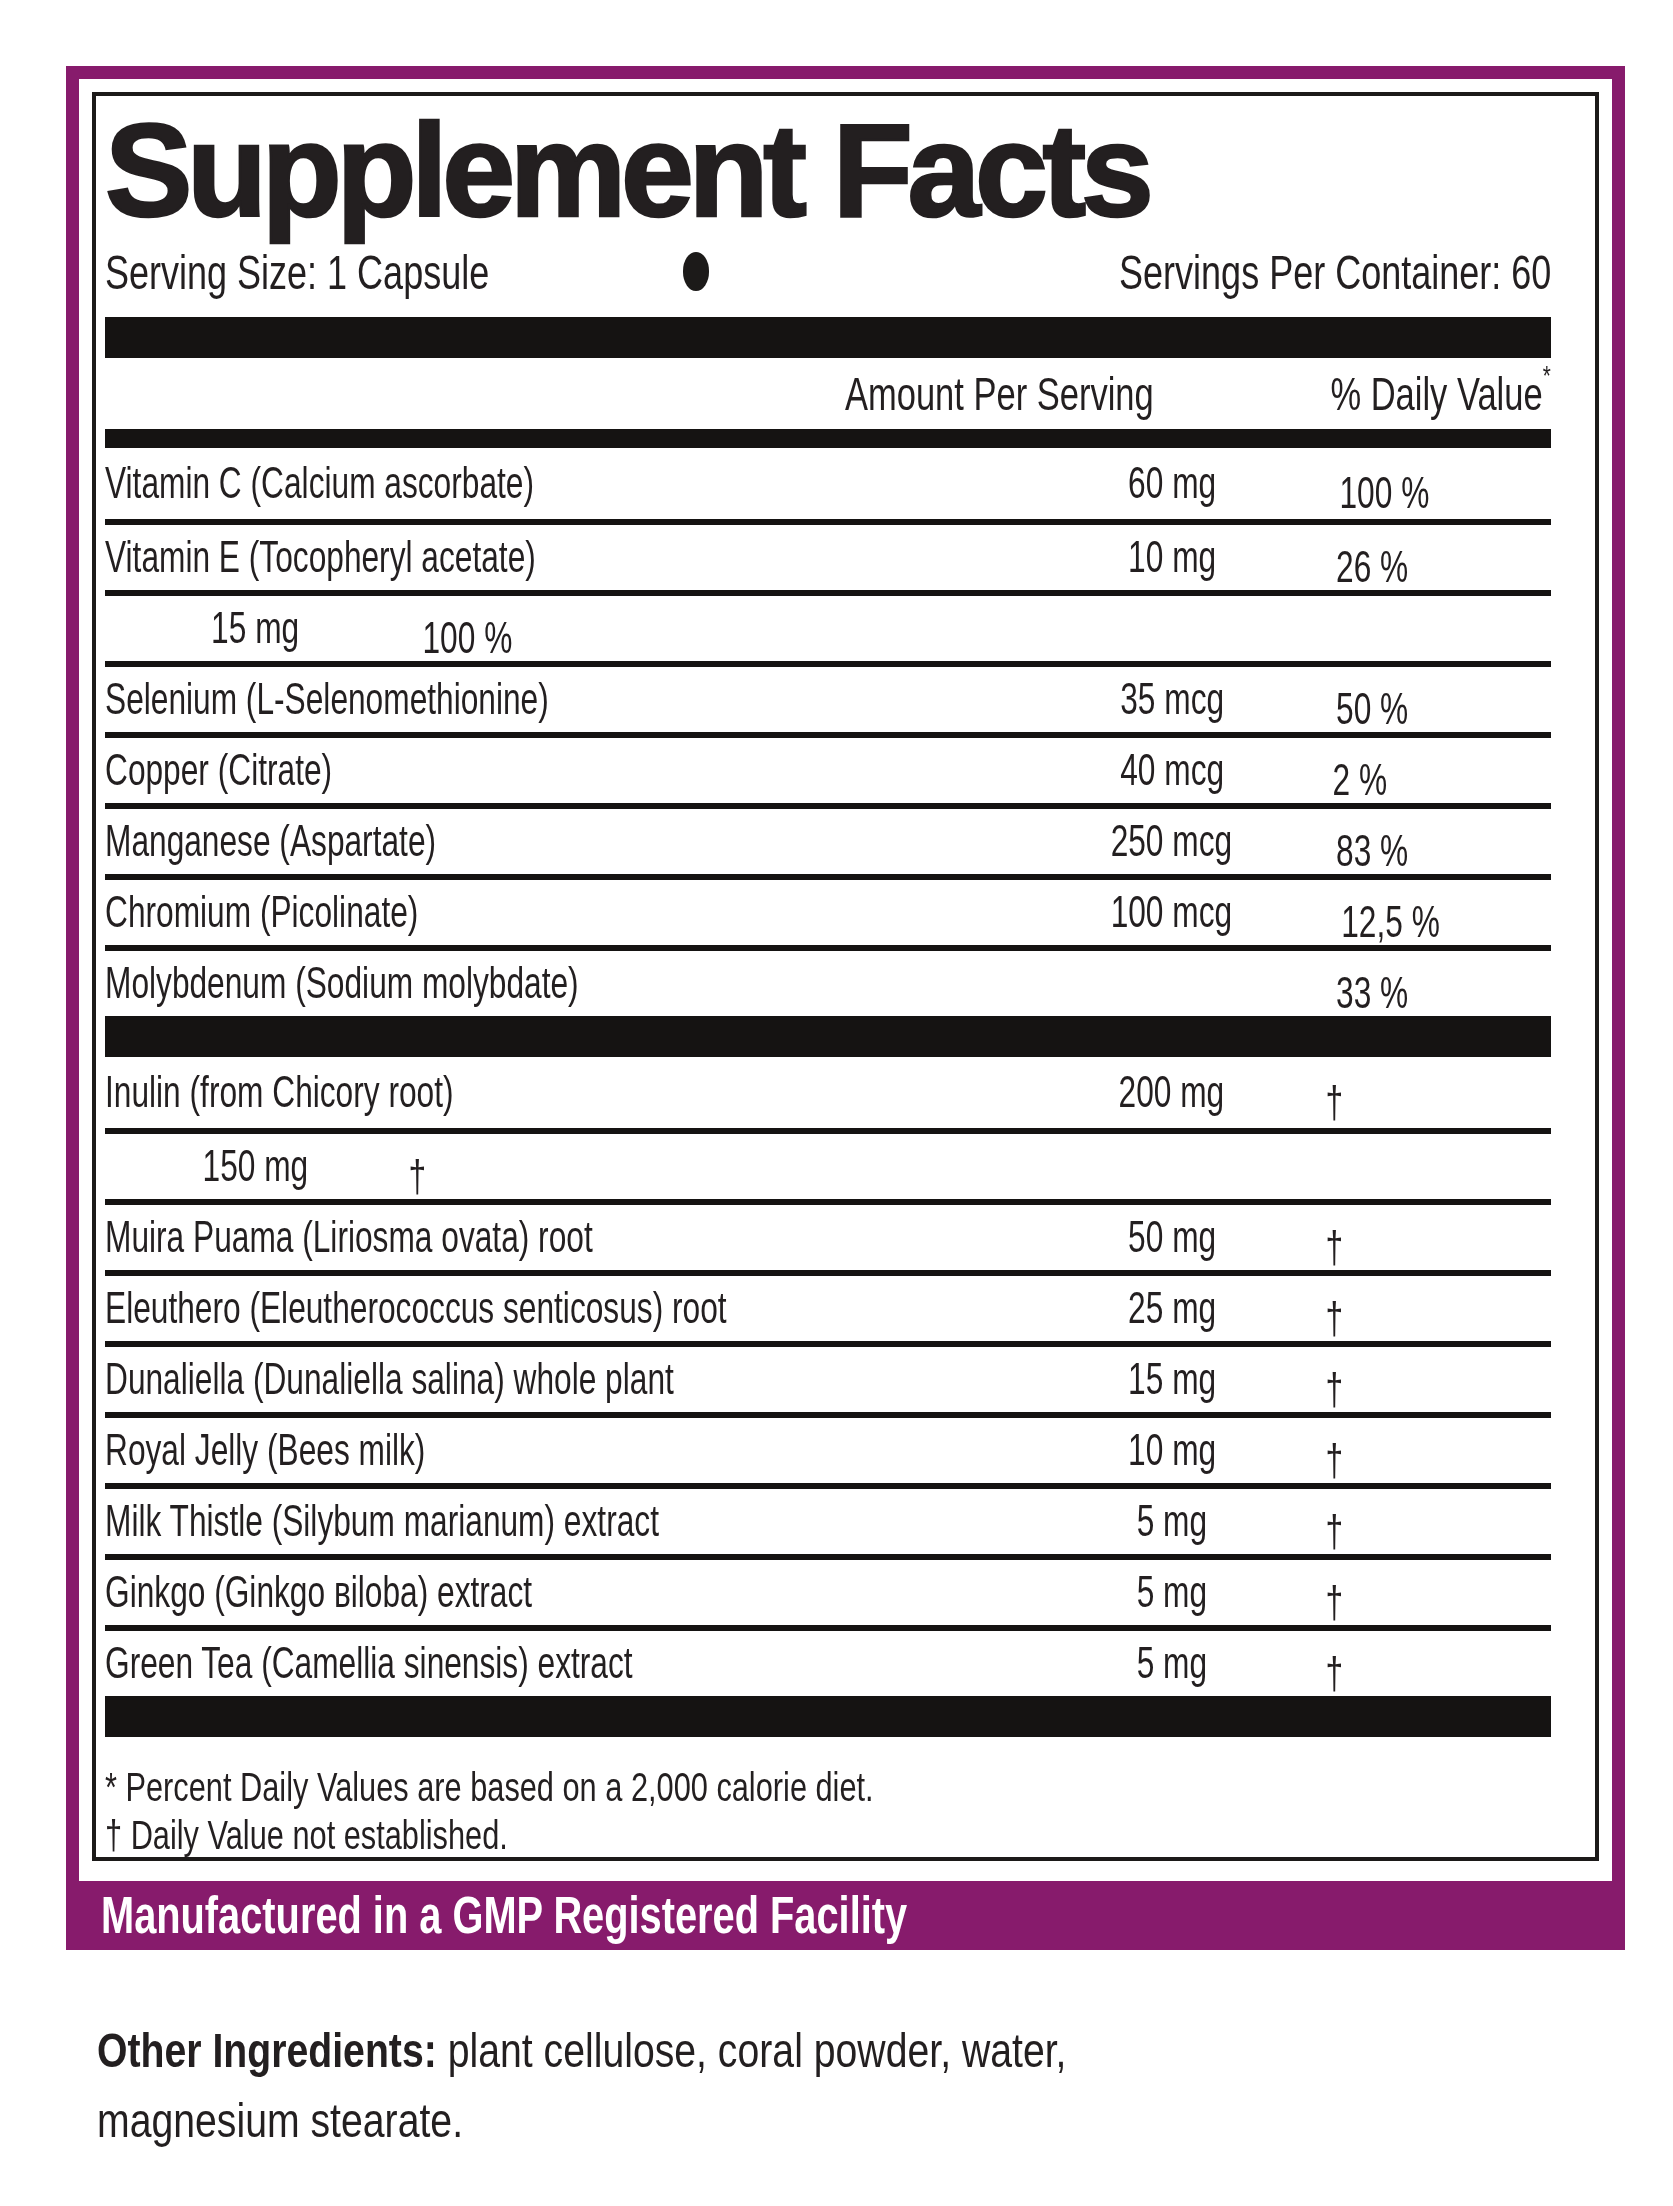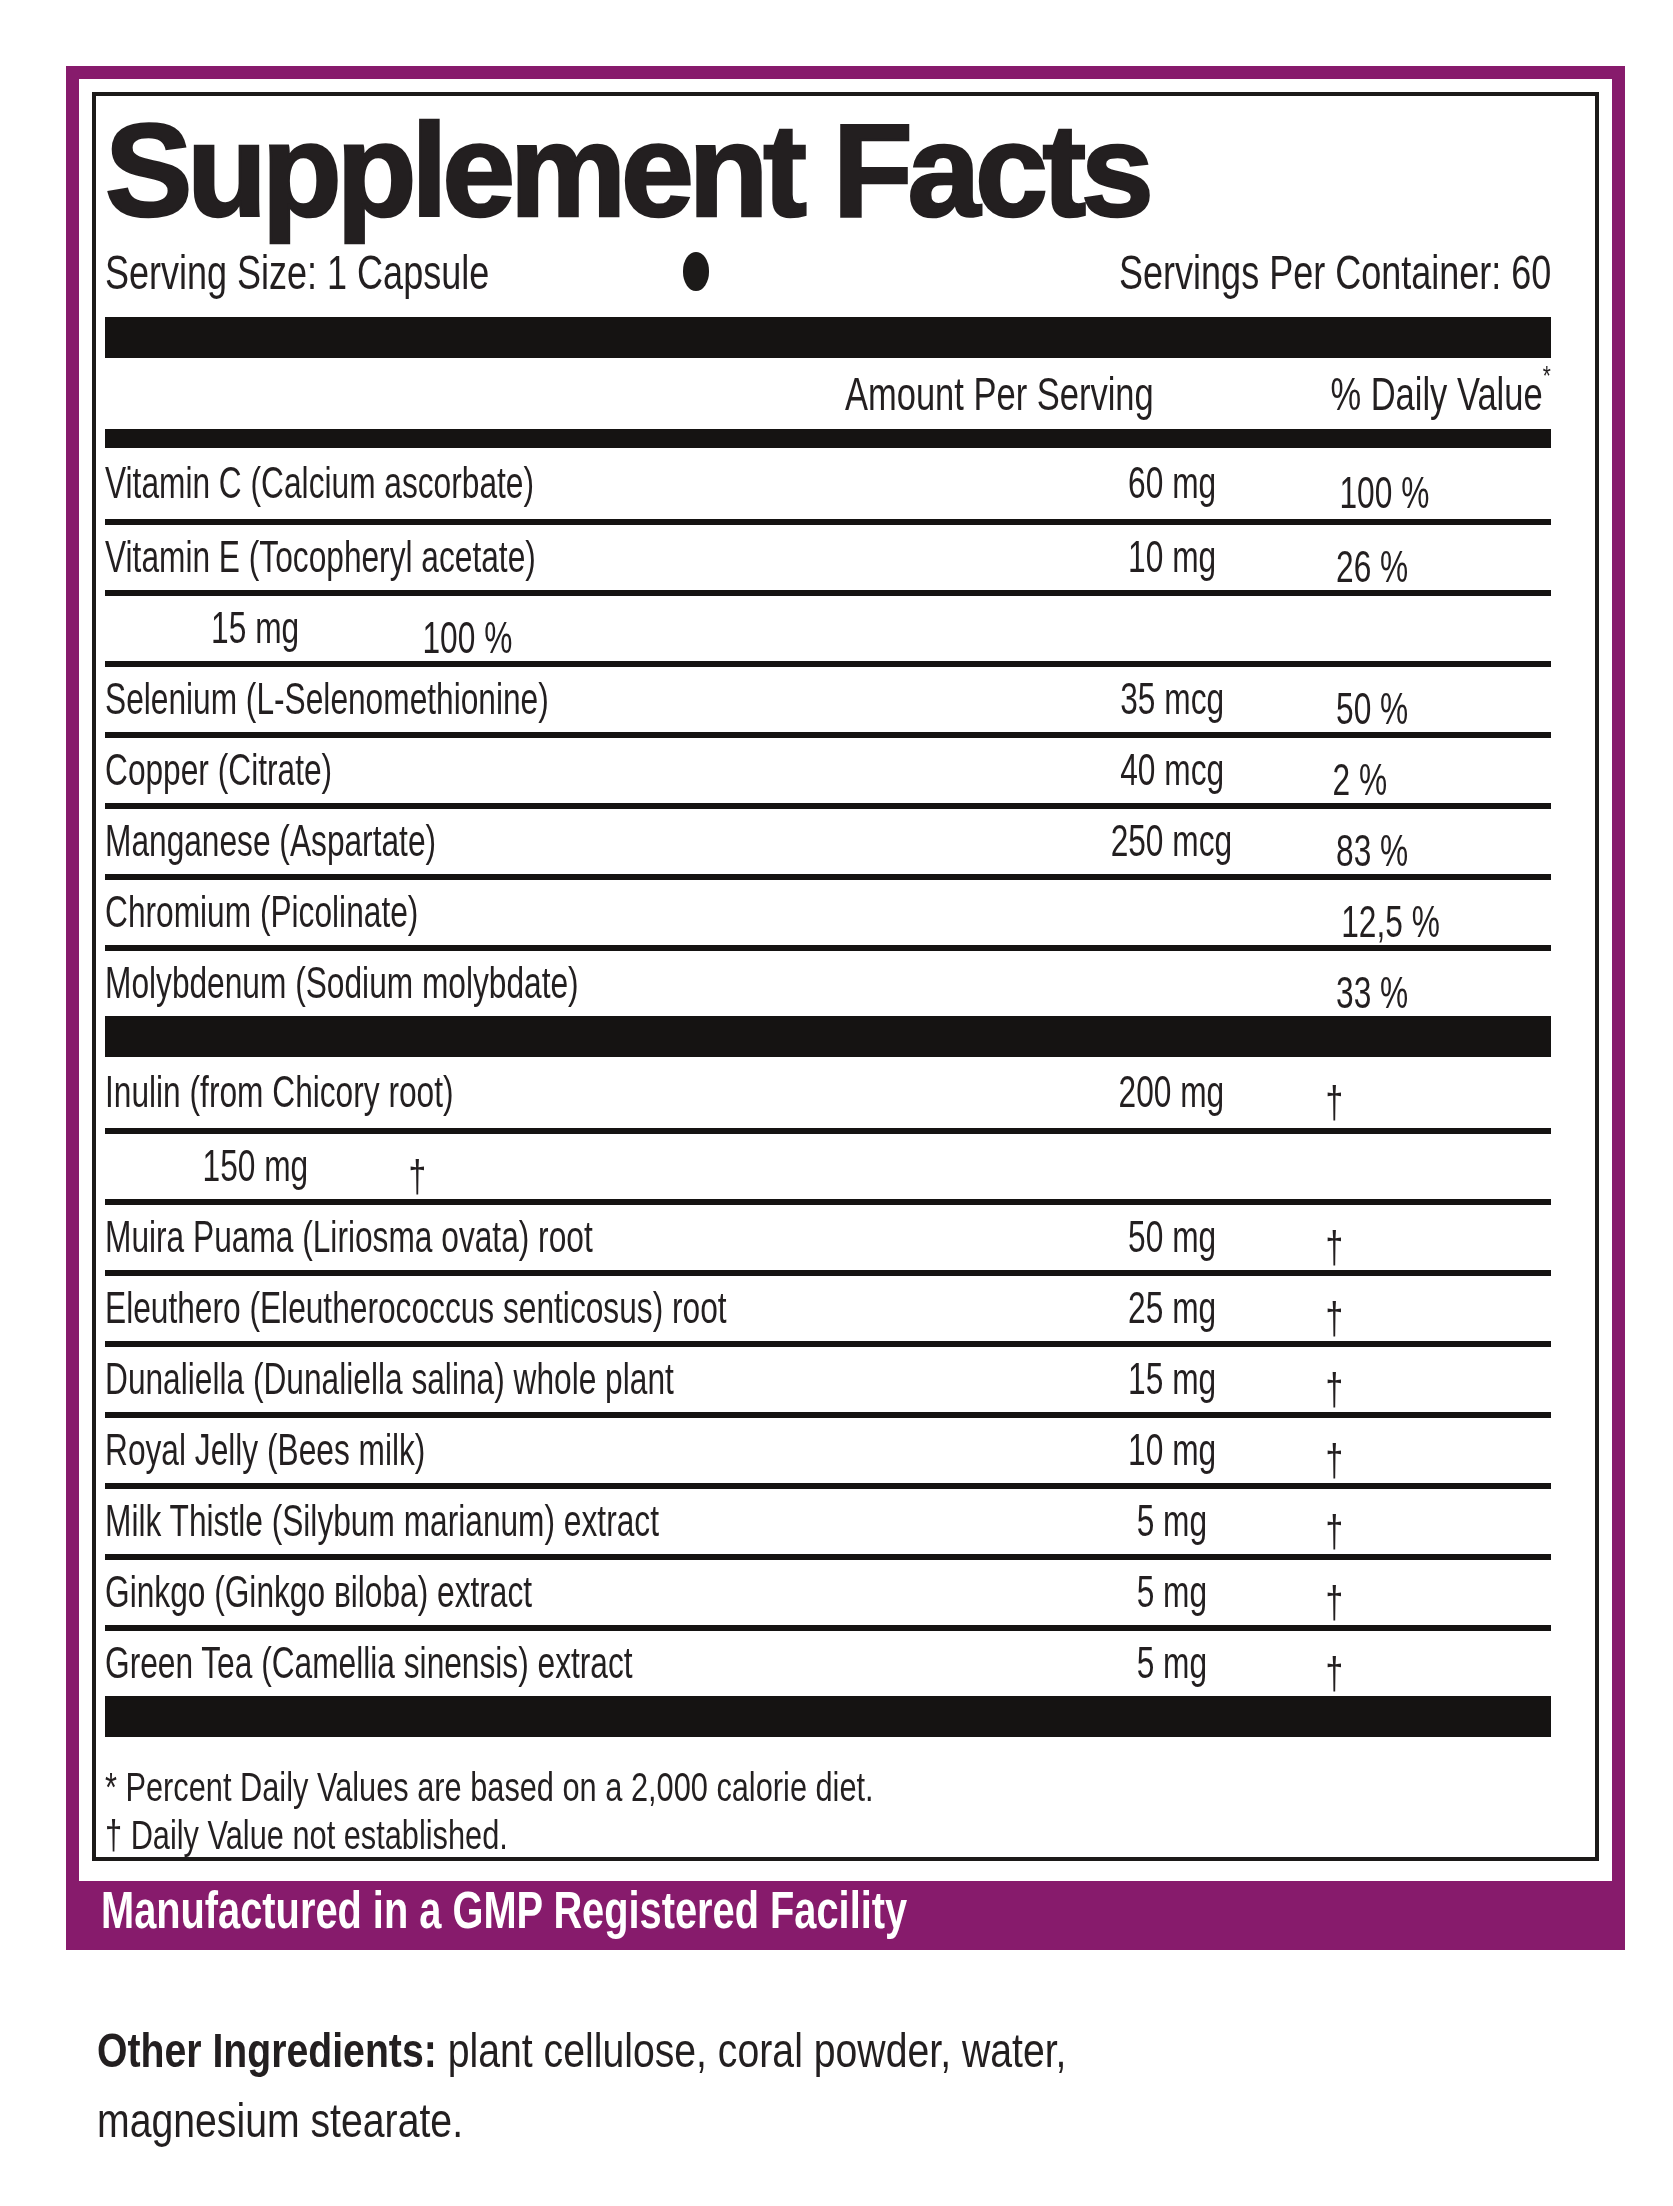--- a/index.html
+++ b/index.html
@@ -40,21 +40,21 @@
   .row + .row { border-top:6.2px solid #151312; }
   .cell-name { flex:1 1 auto; min-width:0; }
   .cell-amt  { flex:0 0 300px; text-align:center; }
   .cell-dv   { flex:0 0 229px; text-align:left;margin-top:20px; }
   .cell-amt .cond, .cell-dv .cond { transform-origin:50% 55%; }
 
   .footnotes { margin-top:26px; font-size:41px; line-height:1.18; }
   .footnotes > div { white-space:nowrap; }
 
   .banner { height:69px; margin:19.4px -13.2px -13.2px -13.2px; background:#871b6c;
-            display:flex; align-items:flex-start; padding-left:35px; }
+            display:flex; align-items:center; padding-left:35px; }
   .banner .cond { color:#ffffff; font-weight:700; font-size:51px; transform:scaleX(.78);
                   transform-origin:0 55%; }
 
   .other { position:absolute; left:97px; top:2016px; width:1367px; font-size:49px;
            line-height:1.42; transform:scaleX(.8); transform-origin:0 0; }
   .other b { font-weight:700; }
 </style>
 </head>
 <body>
 
@@ -110,20 +110,21 @@
   </div>
 
   <div class="row">
     <span class="cell-name"><span class="cond">Manganese (Aspartate)</span></span>
     <span class="cell-amt"><span class="cond cond-c">250 mcg</span></span>
     <span class="cell-dv"><span class="cond cond-c">83 %</span></span>
   </div>
 
   <div class="row">
     <span class="cell-name"><span class="cond">Chromium (Picolinate)</span></span>
+    <span class="cell-amt"><span class="cond cond-c">100 mcg</span></span>
     <span class="cell-dv"><span class="cond cond-c">12,5 %</span></span>
   </div>
 
   <div class="row">
     <span class="cell-name"><span class="cond">Molybdenum (Sodium molybdate)</span></span>
     <span class="cell-dv"><span class="cond cond-c">33 %</span></span>
   </div>
 </div>
 
     <div class="bar bar-c"></div>

